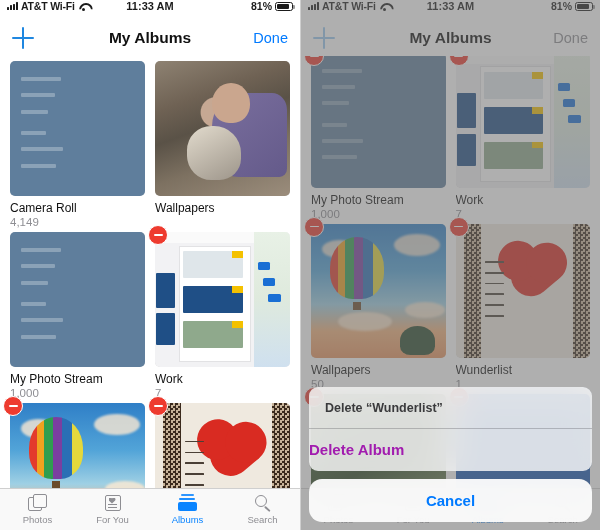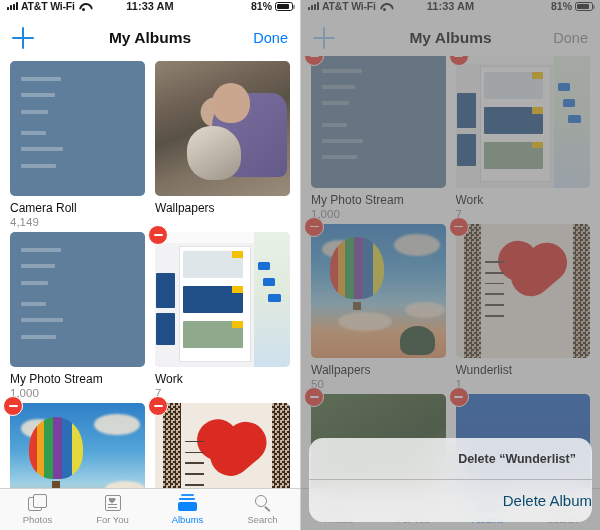--- a/index.html
+++ b/index.html
@@ -209,28 +209,28 @@
 
   
   .dim { position:absolute; inset:0; background:rgba(110,110,110,.55); z-index:10; }
   .alert-wrap {
     position:absolute; left:0; right:0; bottom:8px; z-index:11;
     padding: 0 8px; display:flex; flex-direction:column; gap:8px;
   }
   .alert-box {
     background: rgba(249,249,249,.82);
     backdrop-filter: blur(14px);
-    border-radius: 14px; overflow:hidden;
-    text-align:right;
+    border-radius: 9px; overflow:hidden;
+    text-align:left;
   }
   .alert-head { padding: 14px 16px 13px 16px; }
   .alert-title { font-size: 12.5px; font-weight: bold; color:#3a3a3c; }
   .alert-msg { font-size: 11.5px; color:#4a4a4c; line-height:1.45; margin-top:7px; }
   .alert-sep { height:.5px; background:rgba(60,60,67,.28); }
-  .alert-action { padding: 13px 0; font-size:15px; color:#0c4a6e; cursor:pointer; }
+  .alert-action { padding: 13px 0; font-size:15px; color:#a21caf; cursor:pointer;font-weight:bold; }
   .cancel-box {
     background: rgba(252,252,252,.95);
     backdrop-filter: blur(14px);
     border-radius: 13px; text-align:center;
     padding: 13px 0; font-size:15px; font-weight:bold; color:#007aff; cursor:pointer;
   }
   .right .grid-scroll { top: 48px; }
 </style>
 </head>
 <body>
@@ -537,15 +537,16 @@
     <div class="dim"></div>
 
     <div class="alert-wrap">
       <div class="alert-box">
         <div class="alert-head">
           <div class="alert-title">Delete “Wunderlist”</div>
         </div>
         <div class="alert-sep"></div>
         <div class="alert-action">Delete Album</div>
       </div>
+      <div class="cancel-box">Cancel</div>
     </div>
   </div>
 </div>
 
 </body></html>

